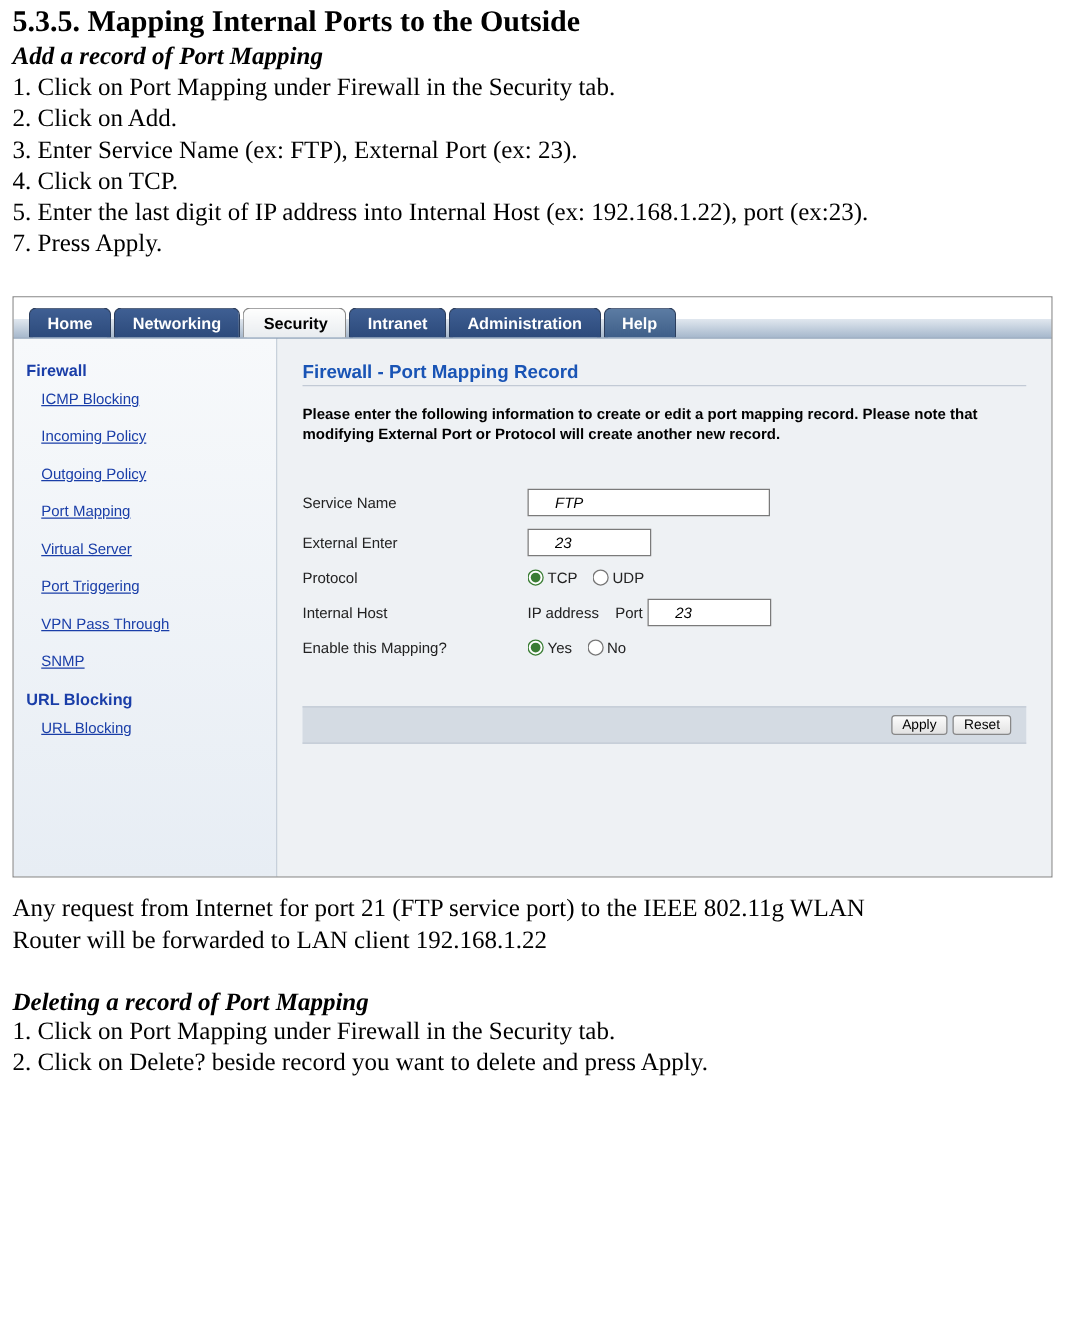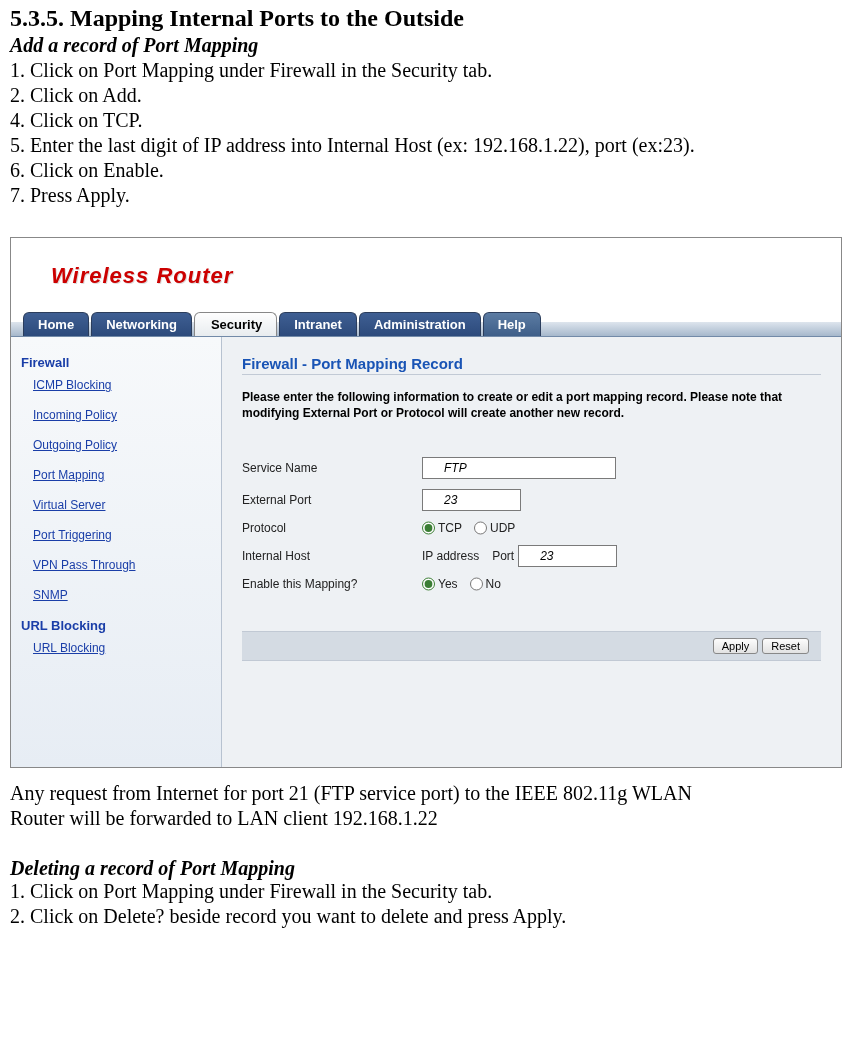--- a/index.html
+++ b/index.html
@@ -182,31 +182,28 @@
   }
 </style>
 </head>
 <body>
 
 <div class="section-title">5.3.5. Mapping Internal Ports to the Outside</div>
 <div class="sub-title">Add a record of Port Mapping</div>
 <div class="steps">
   <p>1. Click on Port Mapping under Firewall in the Security tab.</p>
   <p>2. Click on Add.</p>
+  <p>3. Enter Service Name (ex: FTP), External Port (ex: 23).</p>
   <p>4. Click on TCP.</p>
   <p>5. Enter the last digit of IP address into Internal Host (ex: 192.168.1.22), port (ex:23).</p>
-  <p>6. Click on Enable.</p>
   <p>7. Press Apply.</p>
 </div>
 
 <div class="screenshot-box">
 
-  <div class="logo-area">
-    <span class="logo-text">Wireless Router</span>
-  </div>
 
   <div class="tab-row">
     <div class="tab">Home</div>
     <div class="tab">Networking</div>
     <div class="tab active">Security</div>
     <div class="tab">Intranet</div>
     <div class="tab">Administration</div>
     <div class="tab help">Help</div>
   </div>
 
@@ -229,21 +226,21 @@
       <div class="page-title">Firewall - Port Mapping Record</div>
       <div class="title-underline"></div>
       <div class="intro">Please enter the following information to create or edit a port mapping record. Please note that modifying External Port or Protocol will create another new record.</div>
 
       <div class="form-row">
         <span class="lbl">Service Name</span>
         <input type="text" class="txt-service" value="FTP" style="">
       </div>
 
       <div class="form-row">
-        <span class="lbl">External Port</span>
+        <span class="lbl">External Enter</span>
         <input type="text" class="txt-port" value="23" style="">
       </div>
 
       <div class="form-row">
         <span class="lbl">Protocol</span>
         <div class="radio-group">
           <span class="radio-wrap">
             <input type="radio" name="proto" checked="" style="">
             <span>TCP</span>
           </span>

